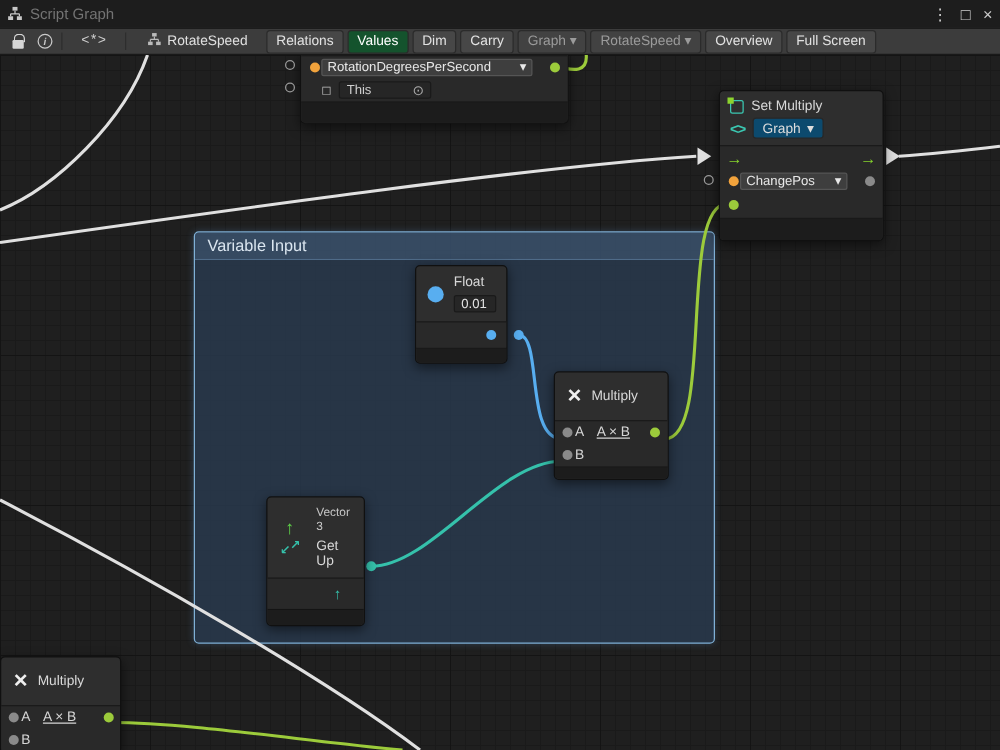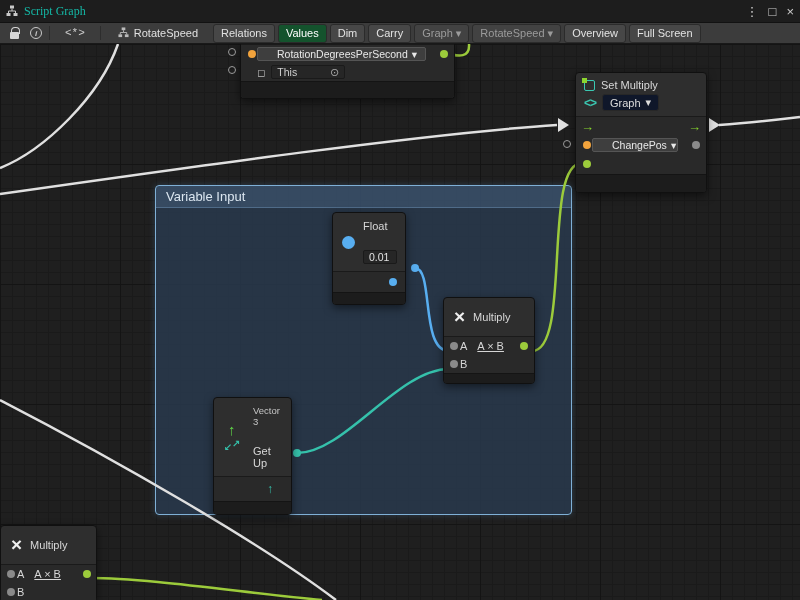--- a/index.html
+++ b/index.html
@@ -4,21 +4,21 @@
 <style>
   * { box-sizing: border-box; margin: 0; padding: 0; }
   html,body { width:800px; height:600px; overflow:hidden; background:#1f1f1f;
               font-family:"Liberation Sans","DejaVu Sans",sans-serif; }
   .window { width:800px; height:600px; display:flex; flex-direction:column; }
 
   
   .titlebar { height:22px; background:#1d1d1d; display:flex; align-items:center;
               padding:0 6px; color:#dedede; font-size:12px; flex:0 0 22px; }
   .tb-icon { display:inline-flex; margin-right:6px; }
-  .tb-title { color:#14b8a6;font-family:Liberation Serif, serif; }
+  .tb-title { color:#737373; }
   .tb-right { margin-left:auto; display:flex; align-items:center; gap:10px; color:#cccccc; font-size:13px; }
   .tb-right span { cursor:default; line-height:1; }
 
   
   .toolbar { height:22px; flex:0 0 22px; background:#3c3c3c; border-top:1px solid #121212;
              border-bottom:1px solid #191919; display:flex; align-items:center;
              padding:0 6px; gap:7px; overflow:hidden; white-space:nowrap; color:#d8d8d8; font-size:11px; }
   .tb-sep { width:1px; height:14px; background:#2d2d2d; flex:0 0 1px; }
   .lock { width:9px; height:7px; background:#d6d6d6; border-radius:1px; position:relative; margin:0 4px; margin-top:4px;}
   .lock:before { content:''; position:absolute; width:7px; height:6px; border:1.5px solid #d6d6d6;
@@ -55,46 +55,46 @@
   .group-header { height:22px; background:rgba(110,150,195,0.22); border-bottom:1px solid rgba(130,170,210,.35);
                   display:flex; align-items:center; padding:4px 10px; color:#dbe6f0; font-size:13px;
                   border-radius:3px 3px 0 0; }
 
   
   .node { position:absolute; z-index:2; background:#2e2e2e; border:1px solid #101010;
           border-radius:4px; box-shadow:0 3px 9px rgba(0,0,0,.5); color:#d8d8d8; font-size:11px; }
   .cut-top { border-top:none; border-top-left-radius:0; border-top-right-radius:0; }
   .header { display:flex; align-items:center; gap:8px; padding:11px 10px; }
   .header.tight { padding:7px 9px; }
-  .fcol { display:flex; flex-direction:column; gap:18px; }
+  .fcol { display:flex; flex-direction:column; gap:4px; }
   .fcol .small { font-size:9.5px; color:#c6c6c6; }
   .rows { background:#292929; border-top:1px solid #1a1a1a; }
   .row { position:relative; display:flex; align-items:center; padding:0 16px; }
   .footer { background:#1c1c1c; border-top:1px solid #141414; border-radius:0 0 3px 3px; }
   .dot { position:absolute; top:50%; transform:translateY(-50%); width:8px; height:8px; border-radius:50%; }
   .dot.gray { background:#8a8a8a; } .dot.orange{ background:#f2a33c; }
   .dot.green{ background:#9ccb3b; } .dot.blue { background:#58aef0; }
   .hollow { position:absolute; z-index:2; width:8px; height:8px; border:1.5px solid #9a9a9a; border-radius:50%; }
   .dropdown { height:14px; display:flex; align-items:center; justify-content:space-between; gap:4px;
-              background:#3e3e3e; border:1px solid #555555; border-radius:2px; padding:0 19px;
+              background:#3e3e3e; border:1px solid #555555; border-radius:2px; padding:0 4px;
               font-size:10.5px; color:#e8e8e8; overflow:hidden; }
   .grow { flex:1 1 auto; }
   .field { height:14px; display:flex; align-items:center; gap:4px; background:#262626;
            border:1px solid #1a1a1a; border-radius:2px; padding:0 5px; font-size:10.5px; color:#cfcfcf; }
   .cube { color:#bdbdbd; font-size:10px; }
   .target { color:#aaaaaa; font-size:11px; margin-left:auto; }
   .x-icon { font-size:19px; font-weight:bold; color:#efefef; line-height:16px; }
   .plabel { color:#d6d6d6; }
   .plabel.out-label { margin-left:10px;text-decoration:underline; }
   .flow-row { justify-content:space-between; padding:0 5px; }
   .flow-arrow { color:#86d42d; font-weight:bold; font-size:13px; line-height:1; }
   .sv-icon { width:11px; height:11px; border:1.5px solid #3bc8b2; border-radius:2px; position:relative; flex:0 0 11px;}
   .sv-icon:after { content:''; position:absolute; width:5px; height:5px; background:#8cd42f; top:-3px; left:-3px; }
   .vv-icon { color:#3bc8b2; font-weight:bold; font-size:12px; letter-spacing:-1px; }
-  .mini-drop { display:inline-flex; align-items:center; gap:5px; background:#0f172a;
+  .mini-drop { display:inline-flex; align-items:center; gap:5px; background:#0c4a6e;
                border:1px solid #272727; border-radius:3px; padding:1px 7px; font-size:11px; color:#dddddd; }
   .header2 { padding:6px 8px 5px 8px; display:flex; flex-direction:column; gap:3px; }
   .hline { display:flex; align-items:center; gap:6px; }
   .float-icon { width:13px; height:13px; border-radius:50%; background:#58aef0; flex:0 0 13px; }
   .fval { display:inline-block; background:#262626; border:1px solid #1a1a1a; border-radius:2px;
           padding:0 5px; font-size:10.5px; color:#e2e2e2; min-width:34px; }
   .gu-icons { position:relative; width:22px; height:27px; flex:0 0 22px; }
   .gu-icons .up { position:absolute; top:-3px; left:5px; color:#5fd348; font-weight:bold; font-size:15px; }
   .gu-icons .ne { position:absolute; bottom:2px; left:9px; color:#35c1ab; font-size:10px; font-weight:bold; }
   .gu-icons .sw { position:absolute; bottom:-2px; left:1px; color:#35c1ab; font-size:10px; font-weight:bold; }

